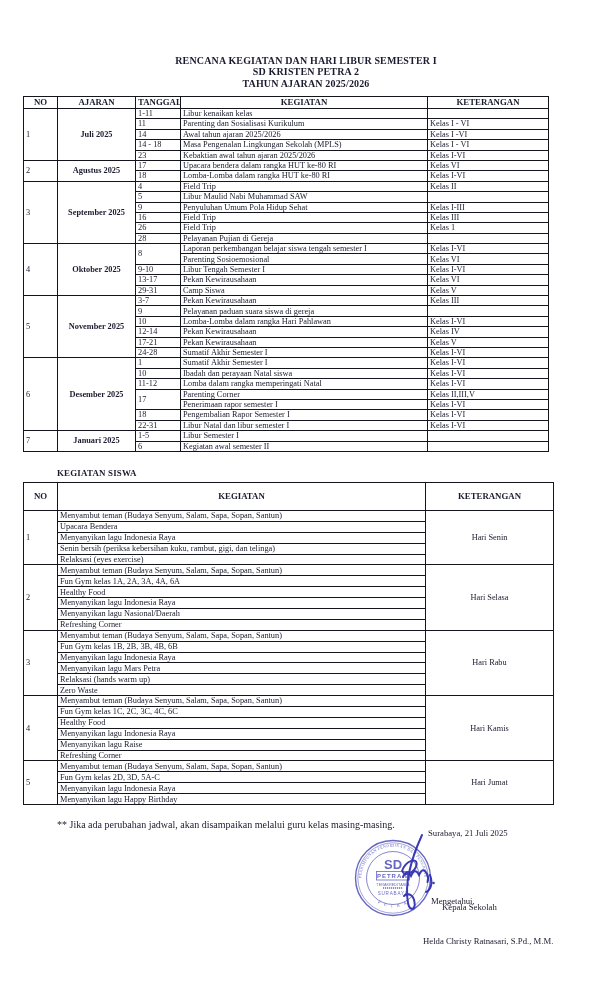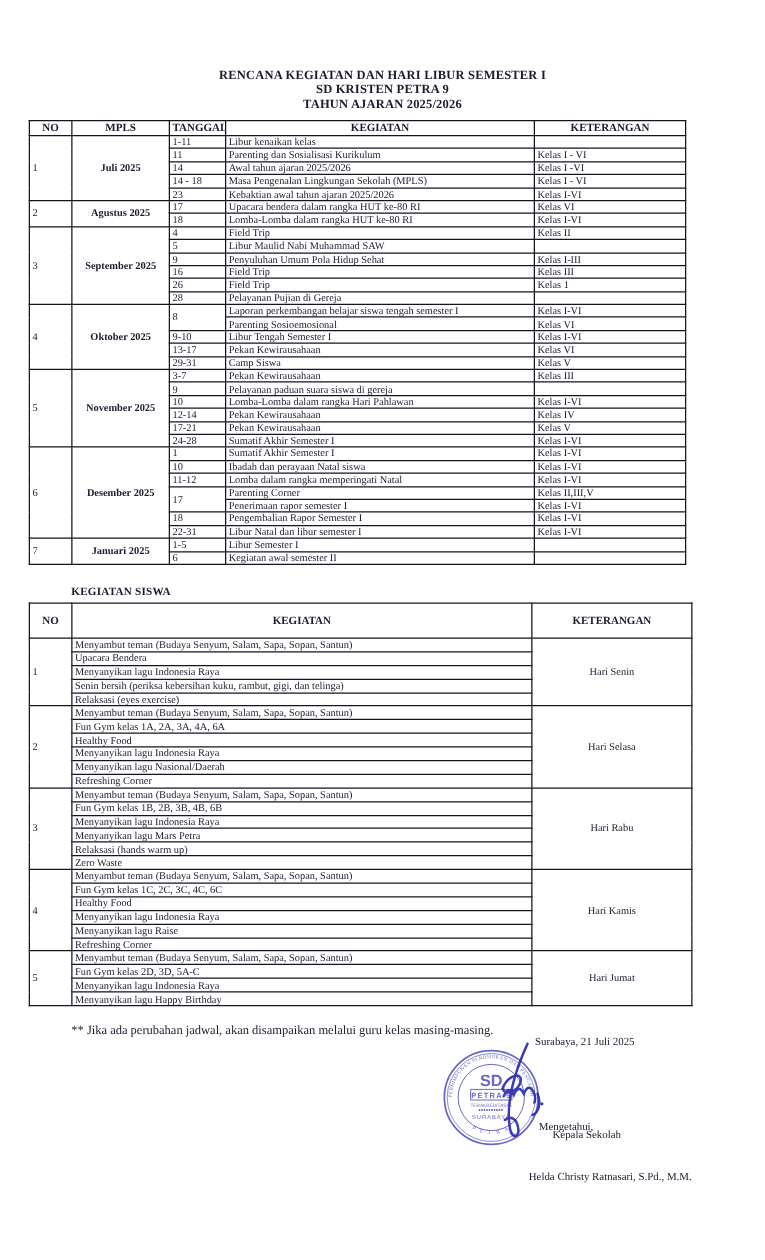--- a/index.html
+++ b/index.html
@@ -38,36 +38,36 @@
   #sig-role { left: 442px; top: 902px; }
   #stamp-svg { position: absolute; left: 338px; top: 832px; z-index: 2; pointer-events: none; }
 </style>
 </head>
 <body>
 
 <div class="page">
 
   <div class="title">
     <div>RENCANA KEGIATAN DAN HARI LIBUR SEMESTER I</div>
-    <div>SD KRISTEN PETRA 9</div>
+    <div>SD KRISTEN PETRA 2</div>
     <div>TAHUN AJARAN 2025/2026</div>
   </div>
 
   <table id="table1" class="doc">
     <colgroup>
       <col style="width:34px">
         <col style="width:78px">
         <col style="width:45px">
       <col style="width:247px">
         <col style="width:121px">
     </colgroup>
     <thead>
         <tr>
           <th>NO</th>
-          <th>MPLS</th>
+          <th>AJARAN</th>
           <th>TANGGAL</th>
           <th>KEGIATAN</th>
           <th>KETERANGAN</th>
         </tr>
       </thead>
     <tbody>
         <tr>
           <td class="c grp" rowspan="5">1</td>
           <td class="bulan grp" rowspan="5">Juli 2025</td>
           <td class="c grp">1-11</td>

